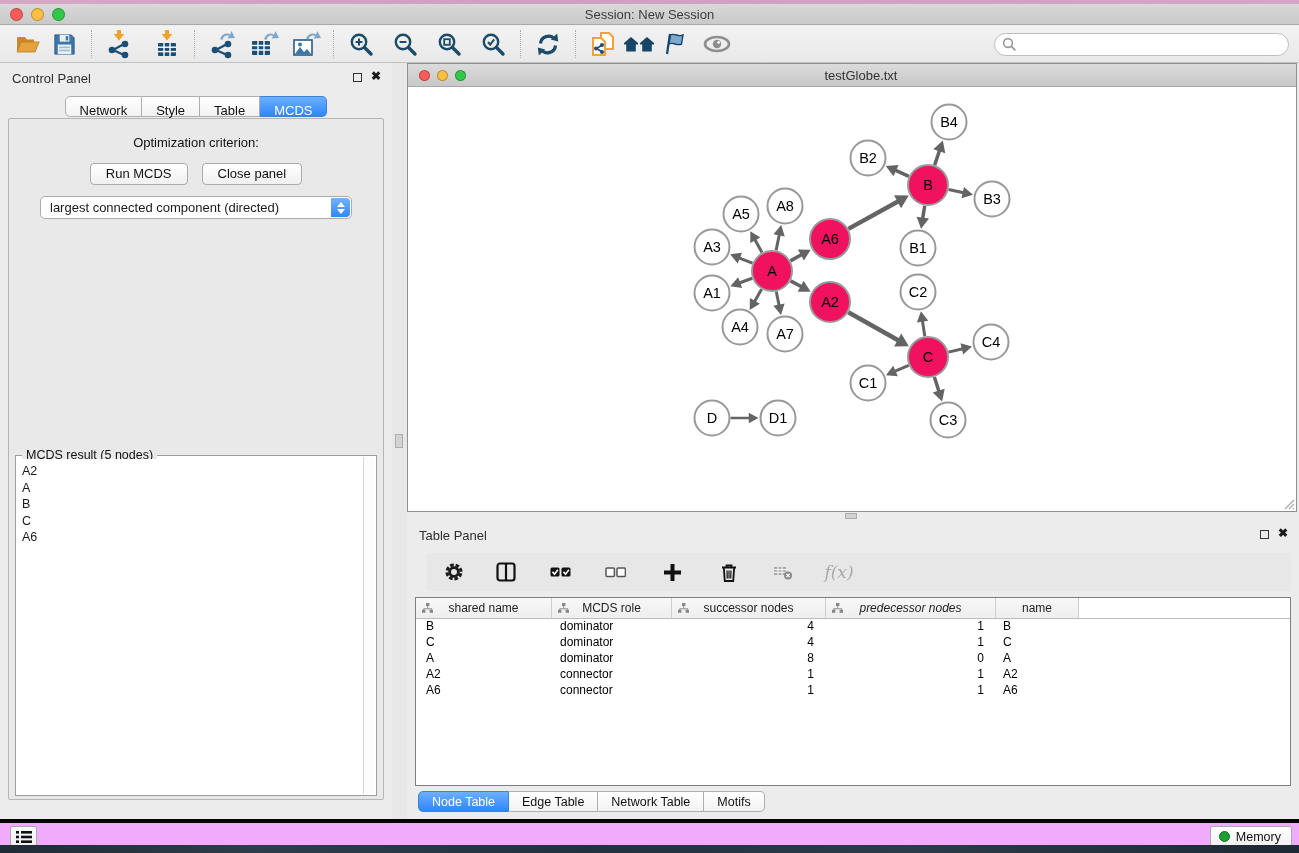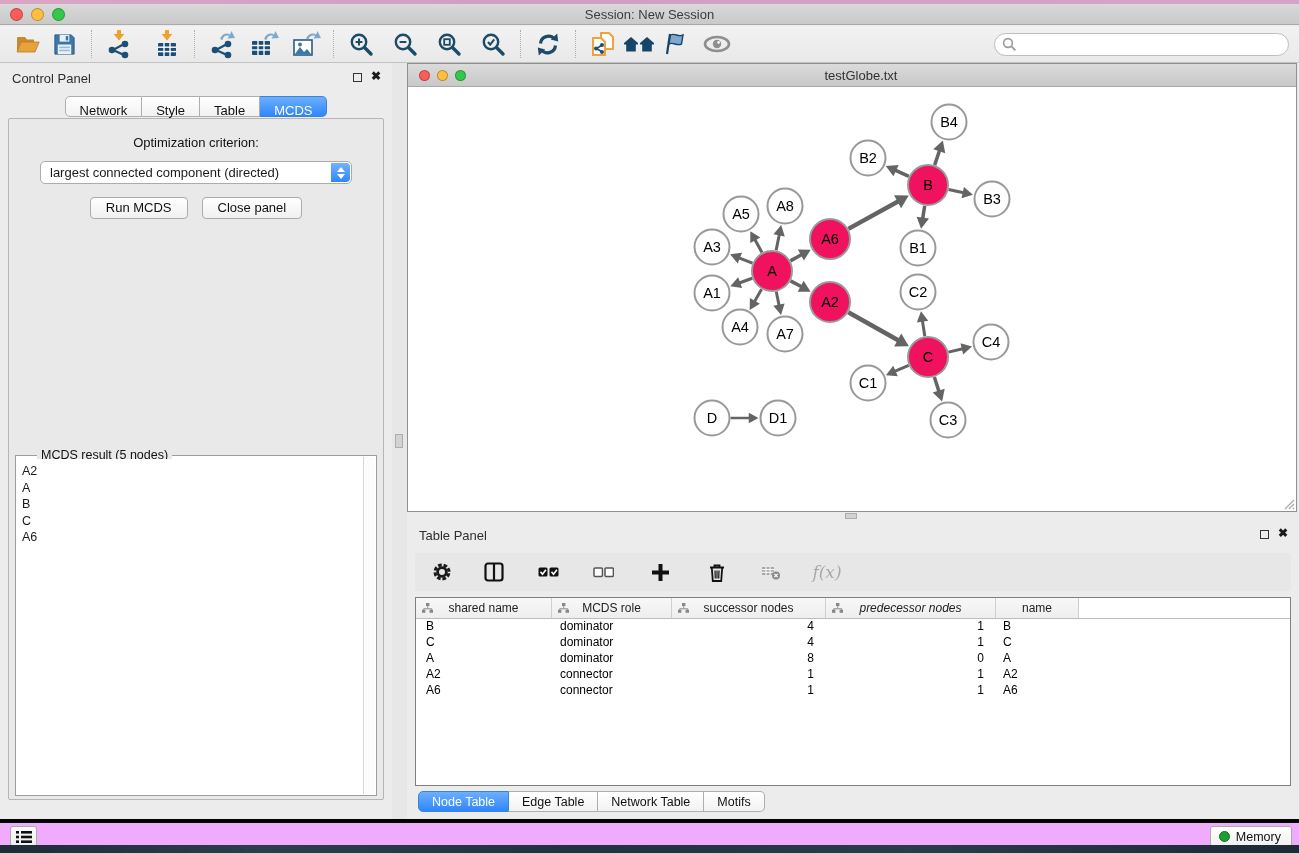--- a/index.html
+++ b/index.html
@@ -48,21 +48,21 @@
     border-radius:0 4px 4px 0; background:linear-gradient(#74b3fd,#2f86fc);
     display:flex; flex-direction:column; align-items:center; justify-content:center; gap:2px; }
   .tri-up { width:0; height:0; border-left:4px solid transparent; border-right:4px solid transparent; border-bottom:5px solid #fff; }
   .tri-dn { width:0; height:0; border-left:4px solid transparent; border-right:4px solid transparent; border-top:5px solid #fff; }
   #cp-buttons { margin-top:13px; display:flex; justify-content:center; gap:14px; }
   .mac-btn { height:22px; line-height:20px; padding:0 15px; font-size:13px; color:#111;
     background:linear-gradient(#ffffff,#f0f0f0); border:1px solid #ababab; border-radius:4px; }
   #result-group { position:absolute; left:6px; right:6px; top:336px; bottom:3px;
     border:1px solid #9d9d9d; background:#fff; }
   #result-legend { position:absolute; top:-8px; left:6px; background:#e9e9e9; padding:0 4px;
-    font-size:12.5px; color:#111;margin-left:15px; }
+    font-size:12.5px; color:#111; }
   #result-list { position:absolute; top:3px; left:1px; right:14px; bottom:1px;
     padding:4px 0 0 5px; font-size:12.5px; line-height:16.5px; background:#fff; }
   #result-scroll { position:absolute; top:1px; bottom:1px; right:1px; width:12px;
     background:#fcfcfc; border-left:1px solid #d6d6d6; }
   
   #v-divider { position:absolute; left:392px; top:63px; width:15px; height:756px; background:#e7e7e7; }
   #v-handle { position:absolute; left:3px; top:371px; width:8px; height:14px;
     background:#d2d2d2; border:1px solid #adadad; }
   
   #network-frame { position:absolute; left:407px; top:63px; width:890px; height:449px;
@@ -71,21 +71,21 @@
     border-bottom:1px solid #a9a9a9; }
   #net-titlebar .lights { left:11px; top:6px; gap:7px; }
   #net-titlebar .light { width:11px; height:11px; }
   #net-titlebar .title { position:absolute; left:0; right:0; top:4px; text-align:center; font-size:13px; color:#333;padding-left:18px; }
   #net-canvas { position:absolute; top:24px; left:0; right:0; bottom:0; background:#fff; overflow:hidden; }
   #net-grip { position:absolute; right:1px; bottom:1px; }
   #h-handle { position:absolute; left:845px; top:513px; width:12px; height:6px;
     background:#d2d2d2; border:1px solid #adadad; }
   
   #table-panel { position:absolute; left:407px; top:520px; width:892px; height:299px; background:#ececec; }
-  #tp-toolbar { position:absolute; top:33px; left:8px; right:8px; height:38px;
+  #tp-toolbar { position:absolute; top:33px; left:20px; right:8px; height:38px;
     background:#e7e7e7; display:flex; align-items:center; gap:16px; padding-left:10px; }
   .tp-ico { display:flex; align-items:center; justify-content:center; height:30px; }
   #tp-table { position:absolute; top:77px; left:8px; right:8px; height:189px;
     background:#fff; border:1px solid #7f7f7f; overflow:hidden; }
   #tbl-head { display:flex; height:21px; border-bottom:1px solid #bdbdbd; }
   .hcell { position:relative; display:flex; align-items:center; justify-content:center;
     background:linear-gradient(#f8f8f8,#eeeeee); border-right:1px solid #cfcfcf;
     font-size:12px; color:#222; }
   .hcell svg { position:absolute; left:6px; top:5px; }
   .brow { display:flex; height:16px; font-size:12px; color:#000; }
@@ -285,30 +285,30 @@
     <div class="float-ico" style="right:30px"></div>
     <div class="close-ico" style="right:11px">✖</div>
     <div id="cp-tabs">
         <div class="seg-tab">Network</div>
         <div class="seg-tab">Style</div>
         <div class="seg-tab">Table</div>
         <div class="seg-tab sel">MCDS</div>
       </div>
     <div id="cp-pane">
       <div id="opt-label">Optimization criterion:</div>
+      <div id="cp-buttons">
+        <button class="mac-btn">Run MCDS</button>
+        <button class="mac-btn">Close panel</button>
+      </div>
       <div id="criterion">
         <div class="dd-text">largest connected component (directed)</div>
         <div class="dd-stepper">
           <div class="tri-up"></div>
             <div class="tri-dn"></div>
         </div>
-      </div>
-      <div id="cp-buttons">
-        <button class="mac-btn">Run MCDS</button>
-        <button class="mac-btn">Close panel</button>
       </div>
       <div id="result-group">
         <div id="result-legend">MCDS result (5 nodes)</div>
         <div id="result-list">
             <div>A2</div>
             <div>A</div>
             <div>B</div>
             <div>C</div>
             <div>A6</div>
           </div>

